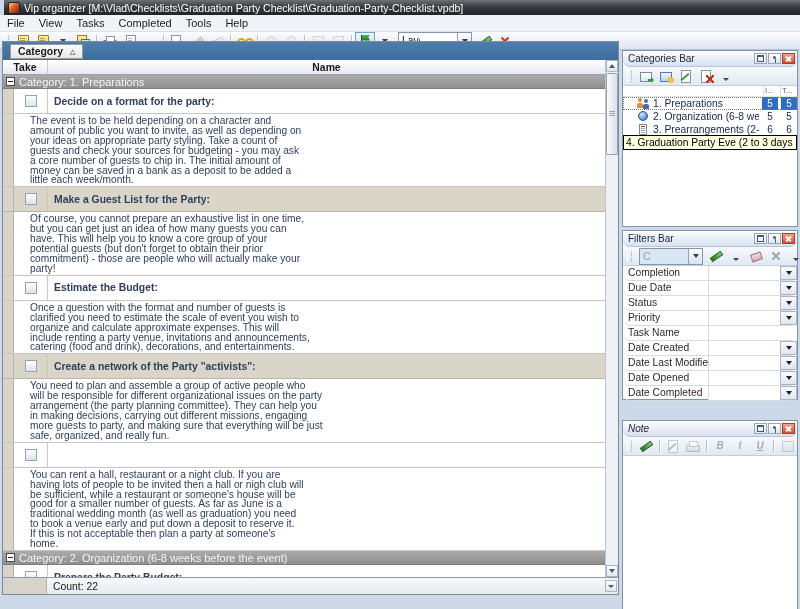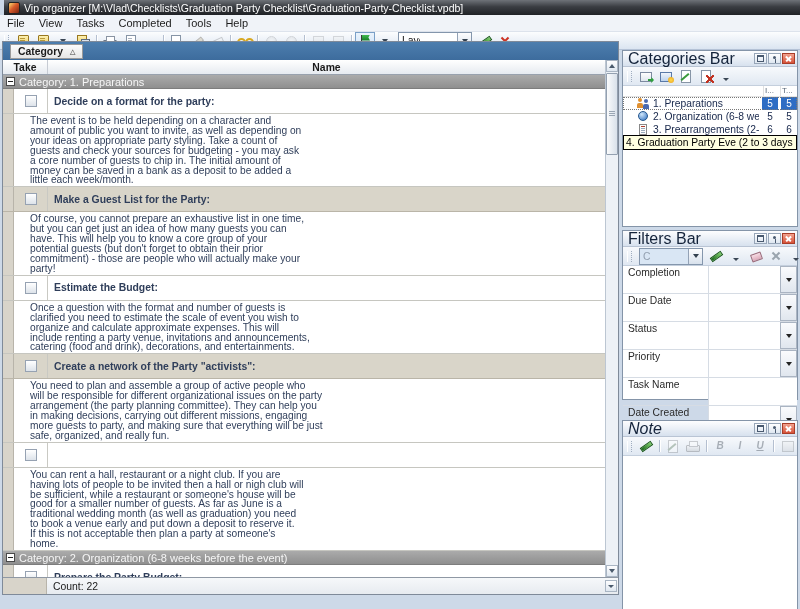--- a/index.html
+++ b/index.html
@@ -116,21 +116,21 @@
   .sbtn{height:12px;flex:none;background:linear-gradient(#fdfdfe,#dfe7f0);border:1px solid #a9b5c3;display:flex;align-items:center;justify-content:center;box-sizing:border-box;}
   .sbtn.up::before{content:"";width:0;height:0;border:3px solid transparent;border-bottom:4px solid #4a5a6c;margin-top:-3px;}
   .sbtn.down::before{content:"";width:0;height:0;border:3px solid transparent;border-top:4px solid #4a5a6c;margin-bottom:-3px;}
   .sthumb{height:82px;margin:1px 0;flex:none;background:linear-gradient(90deg,#fafbfc,#d9e1ea);border:1px solid #93a0b0;border-radius:1px;position:relative;box-sizing:border-box;}
   .sthumb::after{content:"";position:absolute;left:2px;right:2px;top:37px;height:1px;background:#9aa6b4;box-shadow:0 2px 0 #9aa6b4,0 4px 0 #9aa6b4;}
   .sfill{flex:1;}
   
   .panel{position:absolute;left:622px;width:176px;border:1px solid #8494a8;background:#fff;
     display:flex;flex-direction:column;box-sizing:border-box;}
   .ptitle{height:15px;flex:none;background:linear-gradient(#fdfdfe,#d7e1ee);border-bottom:1px solid #b9c4d4;
-    display:flex;align-items:center;font-size:16px;color:#14233a;padding:0 2px 0 5px;}
+    display:flex;align-items:center;font-size:10px;color:#14233a;padding:0 2px 0 5px;border-radius:7px;}
   .pbtns{margin-left:auto;display:flex;gap:1px;}
   .pbtn{width:13px;height:11px;border:1px solid #98a6b8;background:linear-gradient(#ffffff,#dfe7f1);
     display:flex;align-items:center;justify-content:center;position:relative;box-sizing:border-box;}
   .pb-max::before{content:"";width:5px;height:4px;border:1px solid #4a5a70;border-top:2px solid #4a5a70;}
   .pb-pin::before{content:"";width:3px;height:3px;background:#4a5a70;border-radius:50%;margin-bottom:3px;}
   .pb-pin::after{content:"";position:absolute;left:6px;top:5px;width:1px;height:4px;background:#4a5a70;}
   .pb-close{background:linear-gradient(#f2a28e,#d65138);border-color:#a83c28;}
   .pb-close::before{content:"";position:absolute;width:7px;height:1.6px;background:#fff;transform:rotate(45deg);}
   .pb-close::after{content:"";position:absolute;width:7px;height:1.6px;background:#fff;transform:rotate(-45deg);}
   .ptoolbar{height:18px;flex:none;background:linear-gradient(#f7f9fc,#e0e8f2);border-bottom:1px solid #c4cfdd;
@@ -147,21 +147,21 @@
   .ci{width:13px;height:12px;position:relative;flex:none;}
   .ci::before,.ci::after{content:"";position:absolute;}
   .ci-people::before{left:1px;top:0;width:4px;height:4px;border-radius:50%;background:#e09030;box-shadow:6px 1px 0 #4a6ab0;}
   .ci-people::after{left:0;top:5px;width:6px;height:5px;border-radius:2px 2px 0 0;background:#e09030;box-shadow:6px 1px 0 #4a6ab0;}
   .ci-globe::before{left:1px;top:0;width:10px;height:10px;border-radius:50%;background:radial-gradient(circle at 35% 30%,#cfe6fa,#2f6fbf);border:1px solid #24568e;box-sizing:border-box;}
   .ci-notes::before{left:2px;top:0;width:8px;height:11px;background:#fdfdfd;border:1px solid #888;box-sizing:border-box;}
   .ci-notes::after{left:4px;top:2px;width:4px;height:1px;background:#b04030;box-shadow:0 2px 0 #9aaabb,0 4px 0 #9aaabb,0 6px 0 #9aaabb;}
   .cat-tooltip{position:absolute;left:0;right:0;top:49px;background:#ffffe1;border:1px solid #000;
     color:#000;font-size:10.3px;padding:1px 2px;white-space:nowrap;overflow:hidden;box-sizing:border-box;}
   
-  .flt-row{height:28px;display:flex;border-bottom:1px solid #d6dce4;font-size:10.3px;color:#2a2a2a;box-sizing:border-box;}
+  .flt-row{height:15px;display:flex;border-bottom:1px solid #d6dce4;font-size:10.3px;color:#2a2a2a;box-sizing:border-box;border-radius:7px;}
   .flt-label{width:86px;flex:none;padding:1px 0 0 5px;border-right:1px solid #d6dce4;white-space:nowrap;overflow:hidden;box-sizing:border-box;}
   .flt-value{flex:1;background:#fff;}
   .flt-dd{width:17px;flex:none;border:1px solid #aab4c2;background:linear-gradient(#fafbfd,#e0e6ee);
     display:flex;align-items:center;justify-content:center;box-sizing:border-box;}
   .flt-dd::before{content:"";width:0;height:0;border-left:3px solid transparent;border-right:3px solid transparent;border-top:4px solid #222;}
 </style>
 </head>
 <body>
 
 <div class="titlebar">

